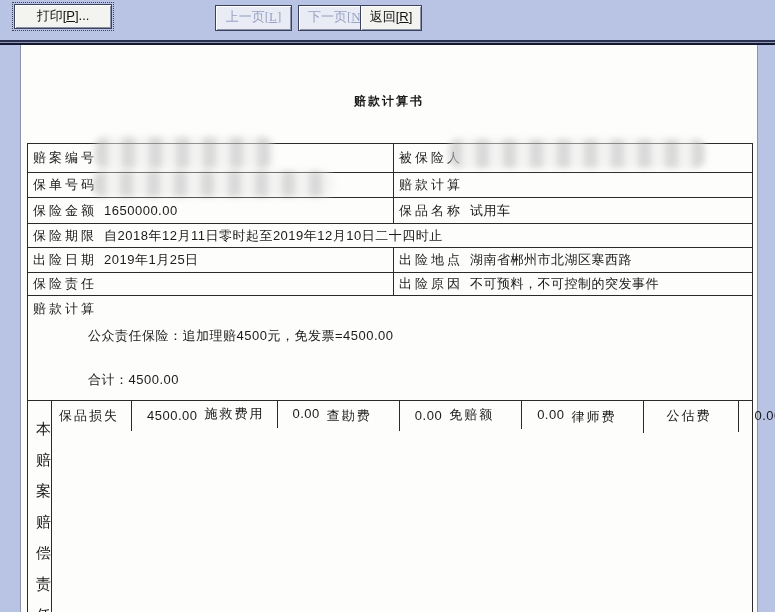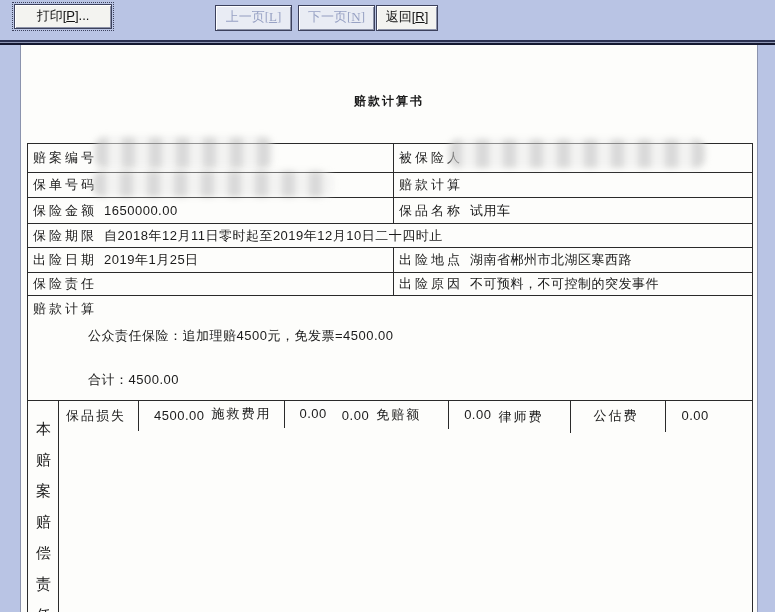--- a/index.html
+++ b/index.html
@@ -26,21 +26,21 @@
     color:#111;
     white-space:nowrap;
     padding:0 6px;
   }
   .btn .u { text-decoration:underline; }
   .btn.focused { outline:1px dotted #3c415c; outline-offset:1px; }
   .btn.disabled { color:#98a2c4; background:#e9ecf4; cursor:default;font-family:Liberation Serif, serif; }
   #btn-print { left:14px;  top:4px; width:98px; }
   #btn-prev  { left:215px; top:5px; width:77px; height:26px; }
   #btn-next  { left:298px; top:5px; width:77px; height:26px; }
-  #btn-back  { left:376px; top:5px; width:62px; height:26px; }
+  #btn-back  { left:360px; top:5px; width:62px; height:26px; }
 
   
   .separator {
     position:absolute; left:0; top:40px; width:775px; height:5px;
     background:linear-gradient(to bottom,#2a3050 0,#2a3050 2px,#8e96b4 2px,#8e96b4 3px,#141830 3px,#141830 5px);
   }
 
   
   .page {
     position:absolute; left:20px; top:45px; width:738px; height:567px;
@@ -181,20 +181,21 @@
         </div>
 
         <div class="fee-row">
           <div class="fee-label fh27">施救费用</div>
           <div class="fee-value fh27">
               <span>0.00</span>
             </div>
         </div>
 
         <div class="fee-row">
+          <div class="fee-label fh30">查勘费</div>
           <div class="fee-value fh30">
               <span>0.00</span>
             </div>
         </div>
 
         <div class="fee-row">
           <div class="fee-label fh28">免赔额</div>
           <div class="fee-value fh28">
               <span>0.00</span>
             </div>

